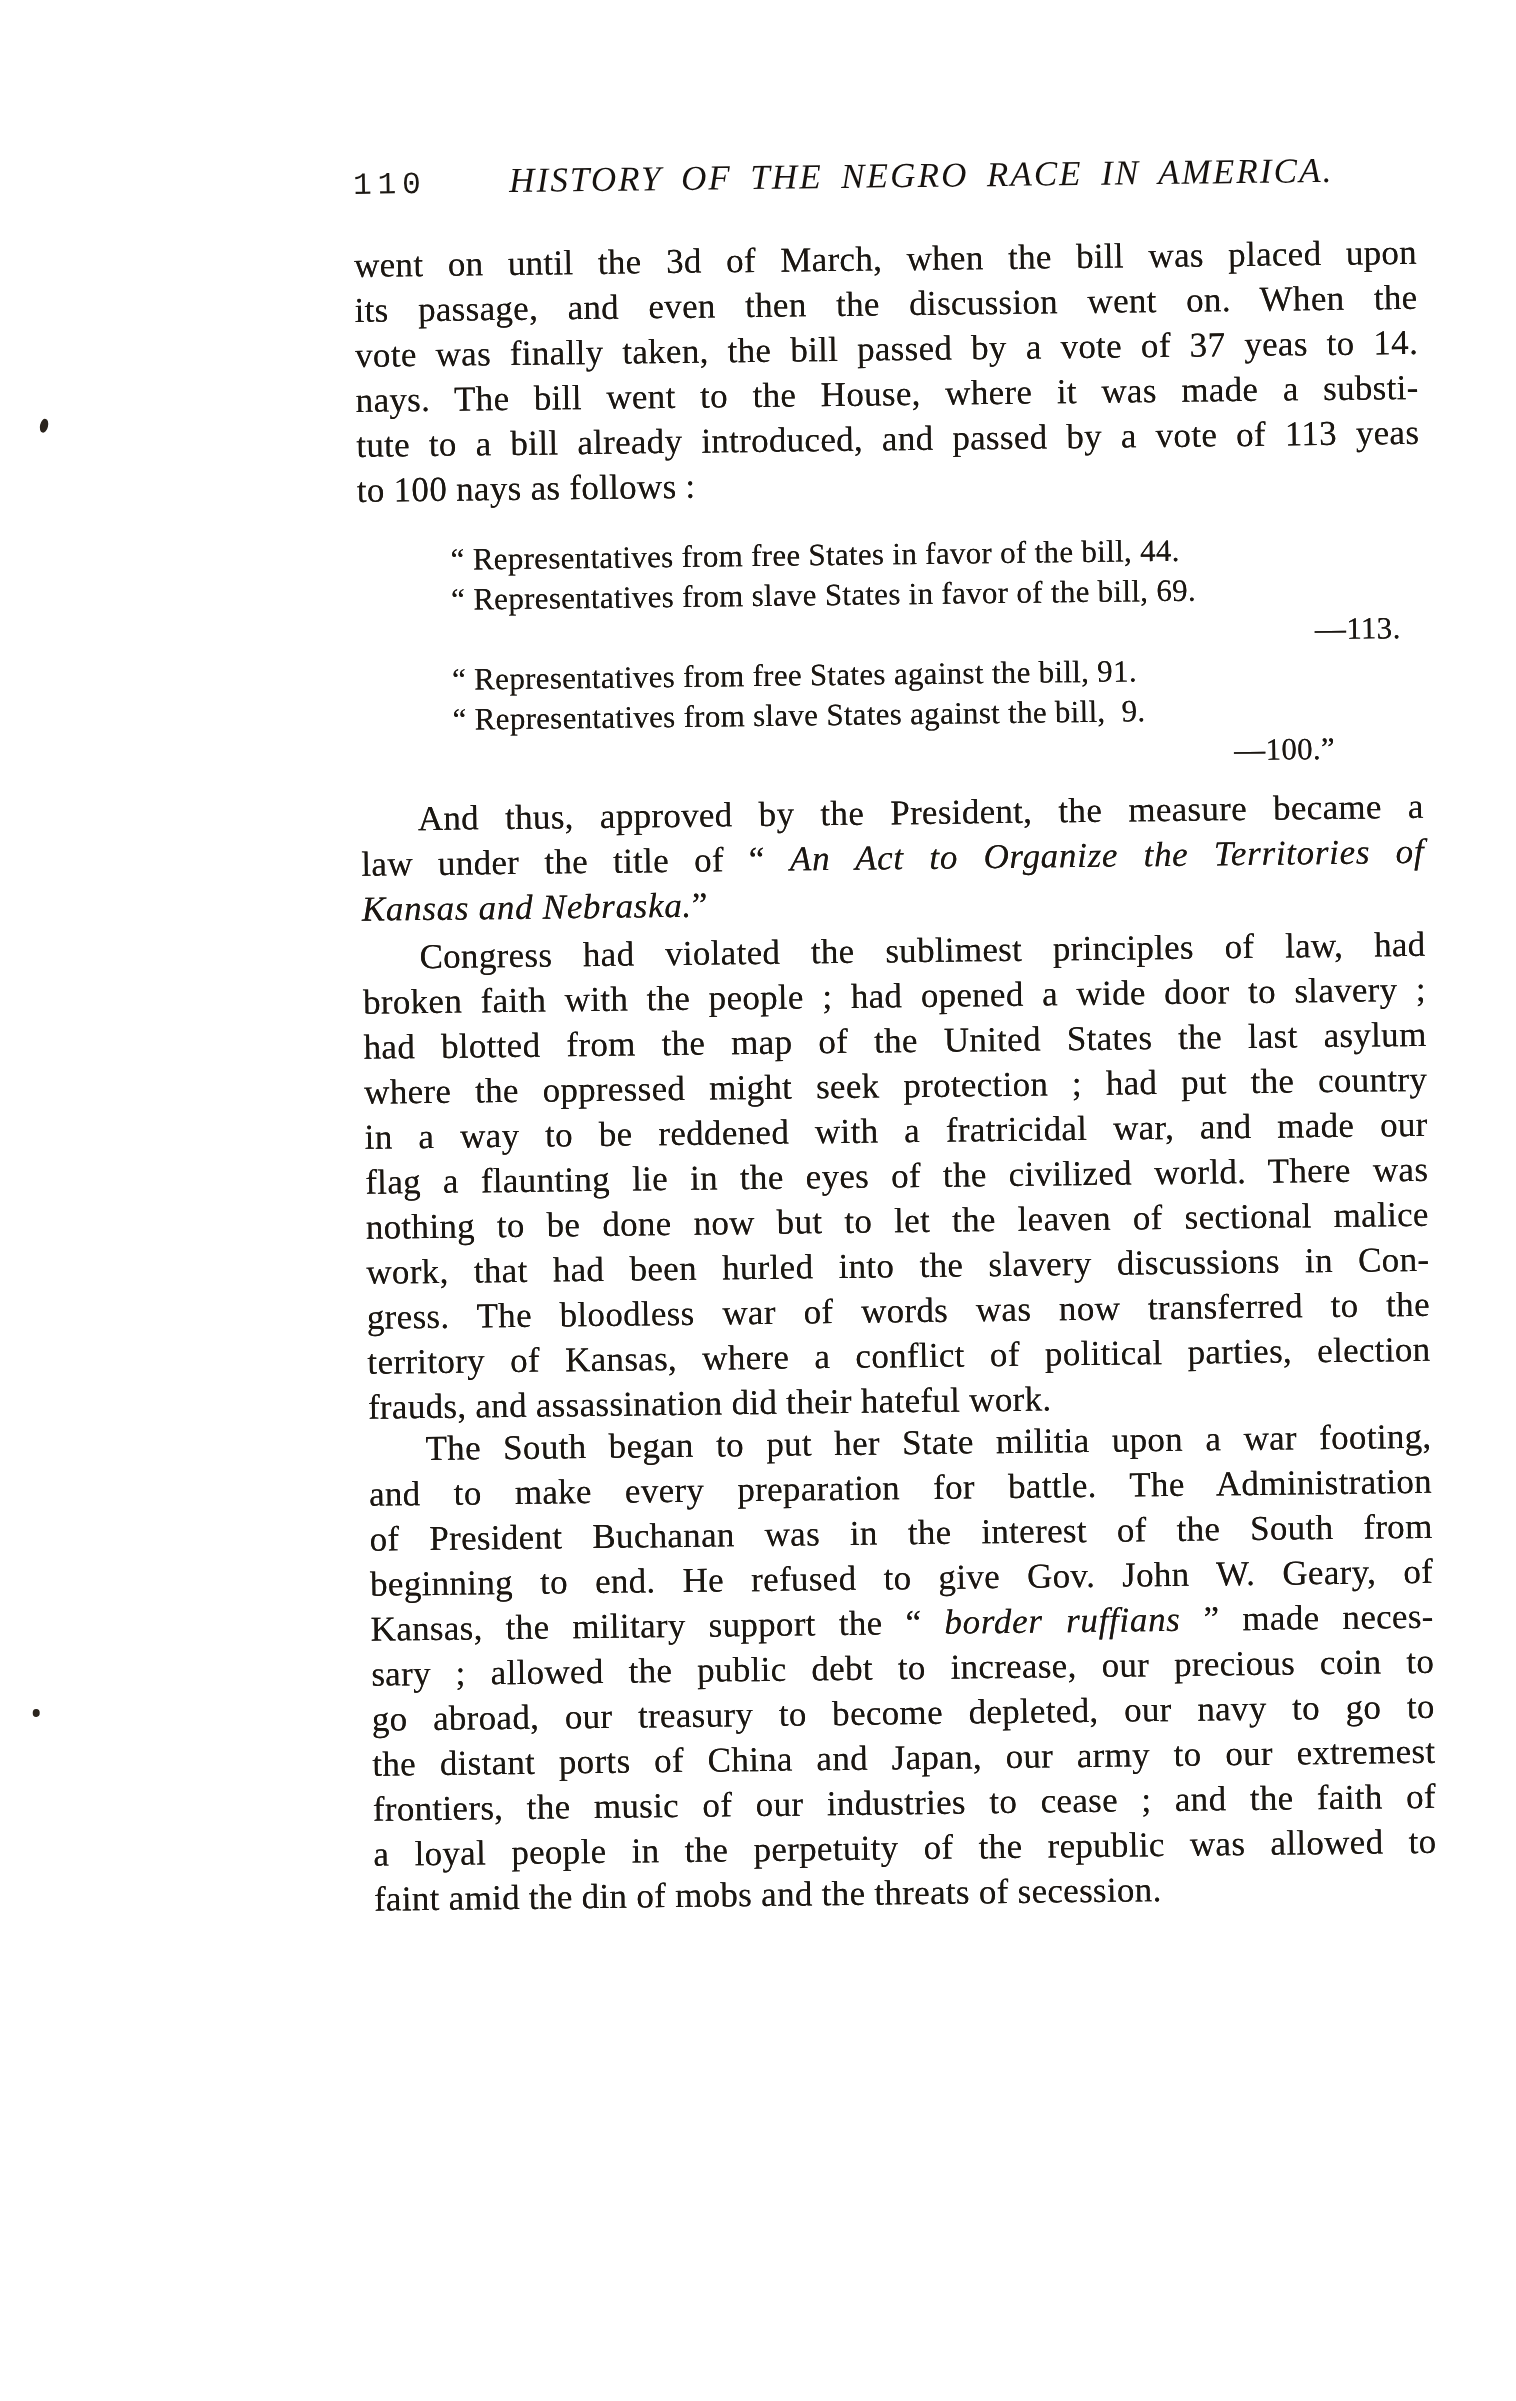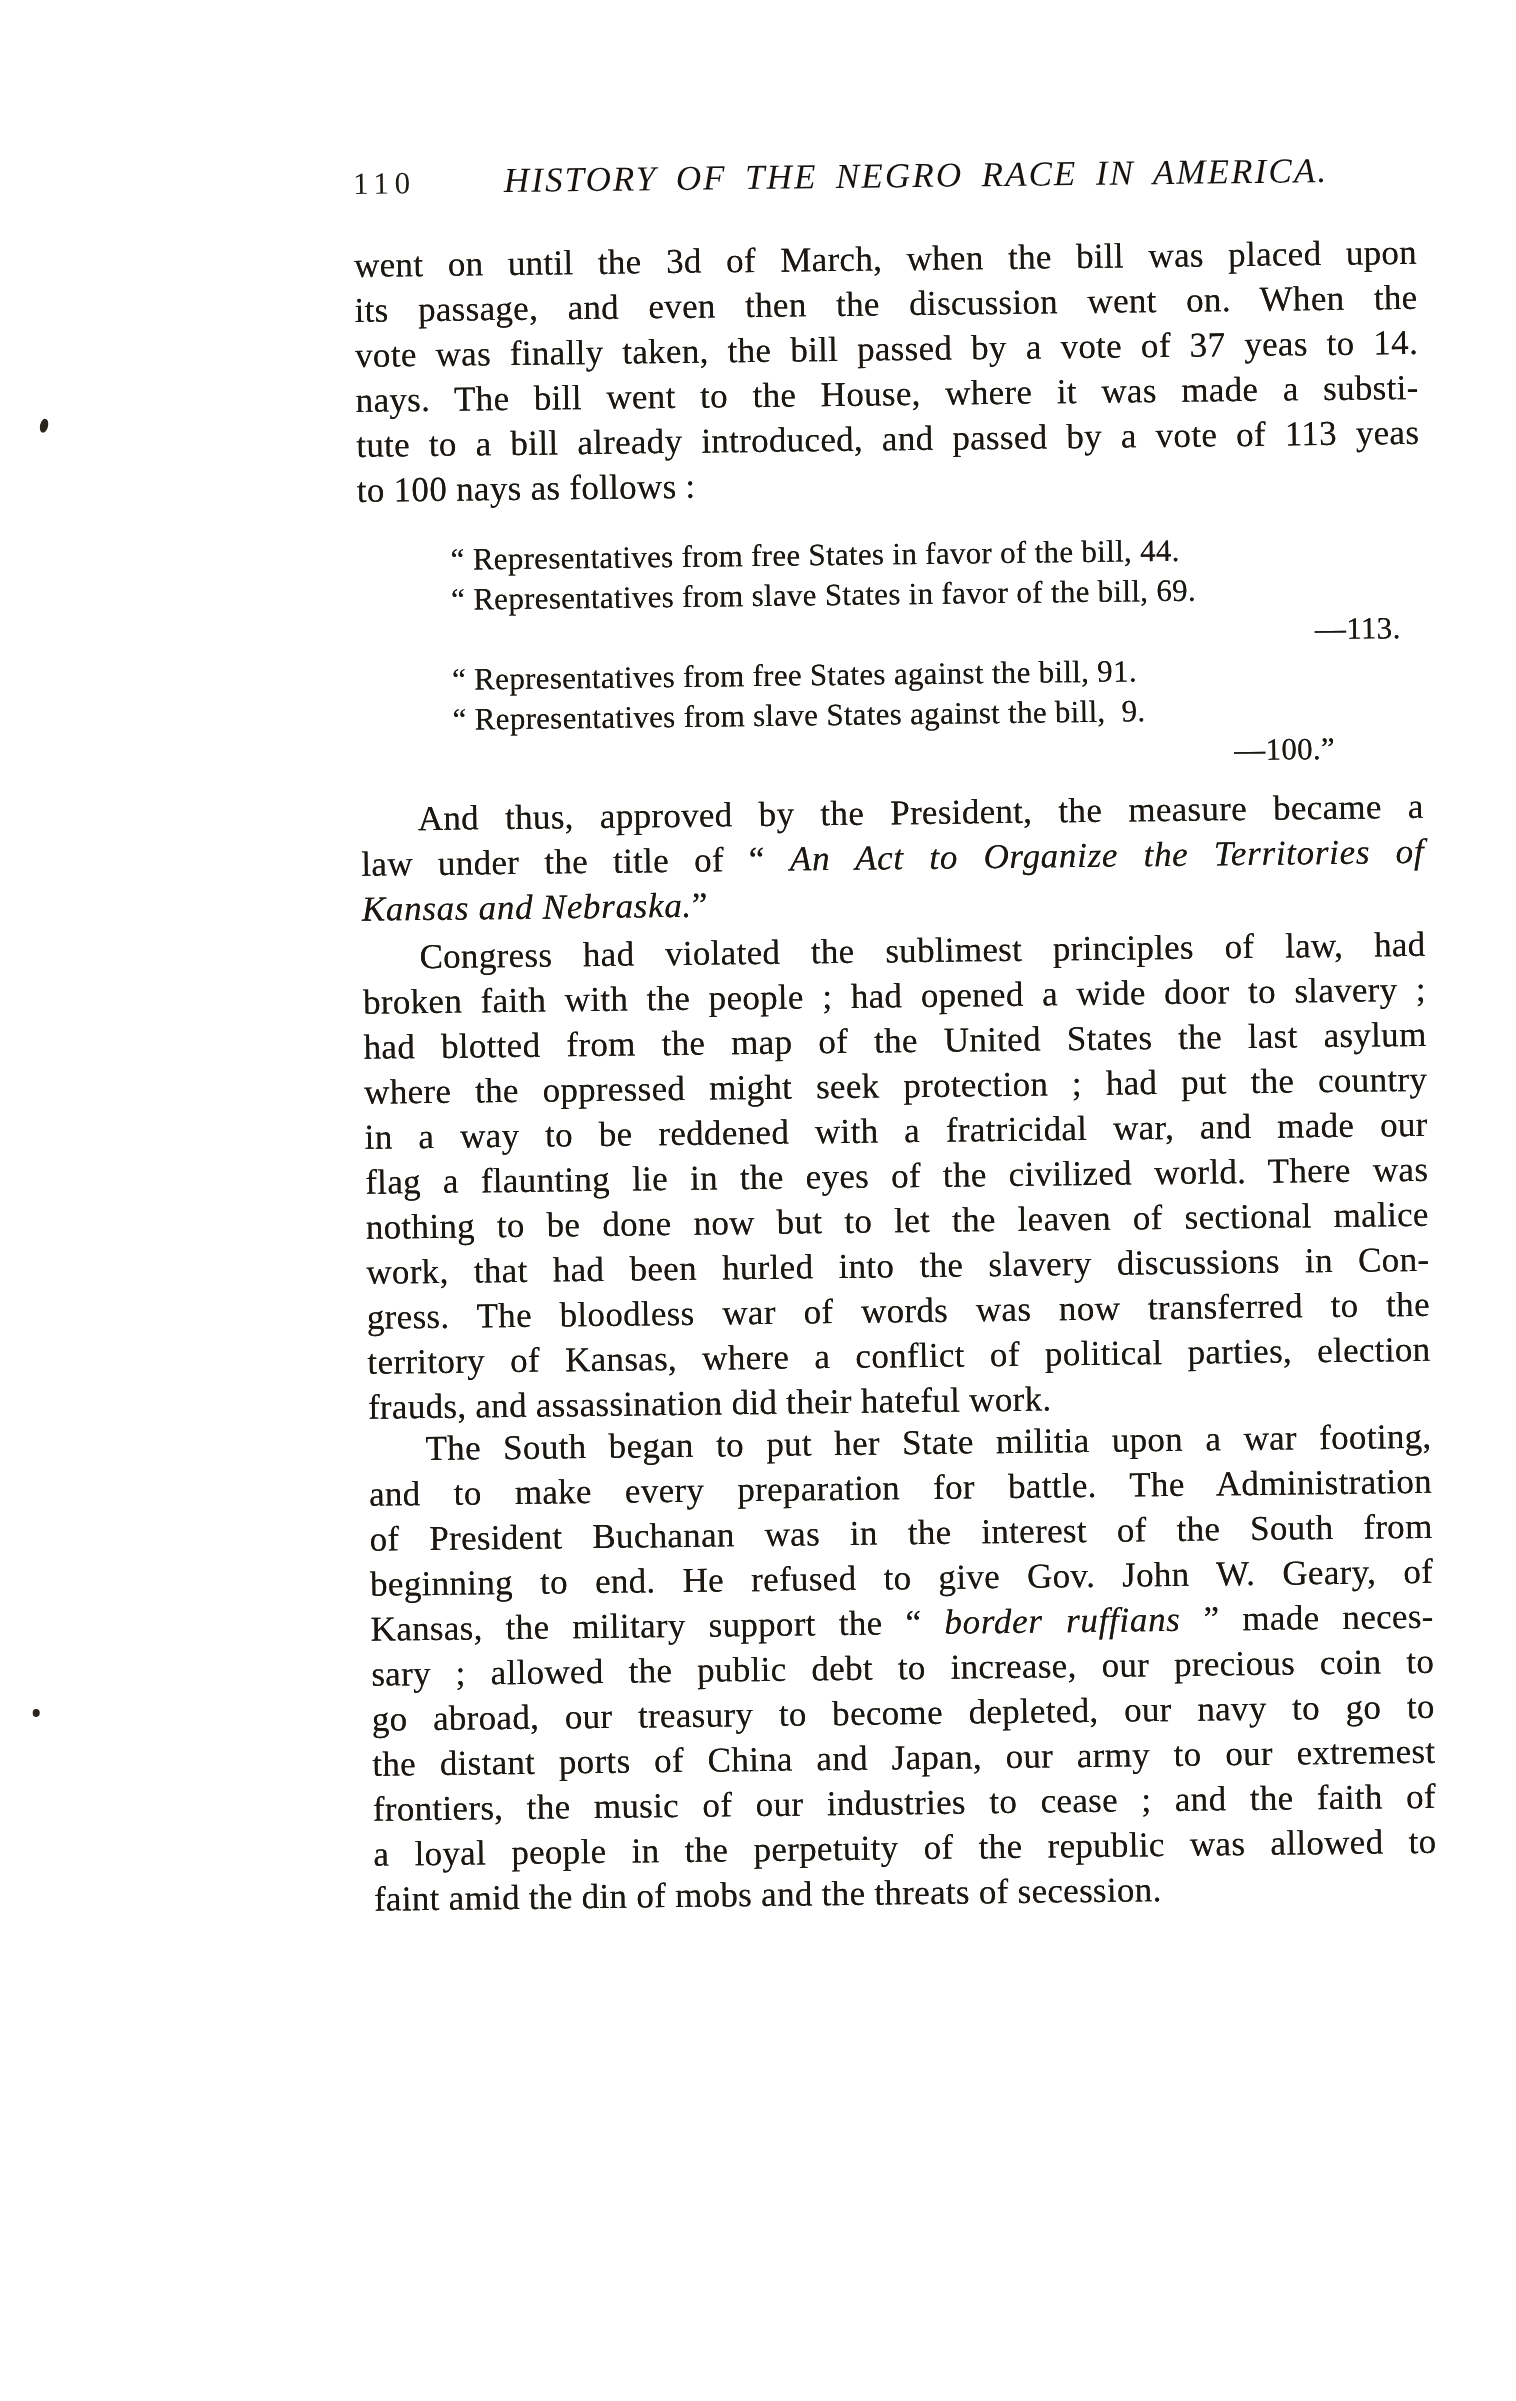--- a/index.html
+++ b/index.html
@@ -4,21 +4,21 @@
 <style>
   html,body{margin:0;padding:0;background:#e9e9e9;}
   .page{
     position:relative;width:1517px;height:2401px;background:#ffffff;
     overflow:hidden;color:#1b1712;
     font-family:"Liberation Serif","DejaVu Serif",serif;
   }
   .scan{position:absolute;inset:0;transform:rotate(-0.7deg);transform-origin:50% 38%;}
 
   .runhead{position:absolute;left:362px;top:158px;width:1063px;display:flex;align-items:baseline;}
-  .pagenum{font-size:31px;letter-spacing:5.9px;color:#1d1914;}
+  .pagenum{font-size:31px;letter-spacing:5.9px;color:#1d1914;font-family:Liberation Mono, monospace;}
   .runtitle{
     flex:1;text-align:center;font-style:italic;font-size:35px;
     letter-spacing:2.1px;word-spacing:7.6px;white-space:nowrap;color:#171310;
   }
 
   .block{position:absolute;left:362px;width:1063px;font-size:35px;line-height:45px;letter-spacing:0.3px;
     text-shadow:0 0 0.6px rgba(24,19,14,0.85);}
   #para1{top:238px;}
   #quote{top:536px;left:455px;width:971px;font-size:31px;line-height:40px;}
   #para2{top:792px;}

